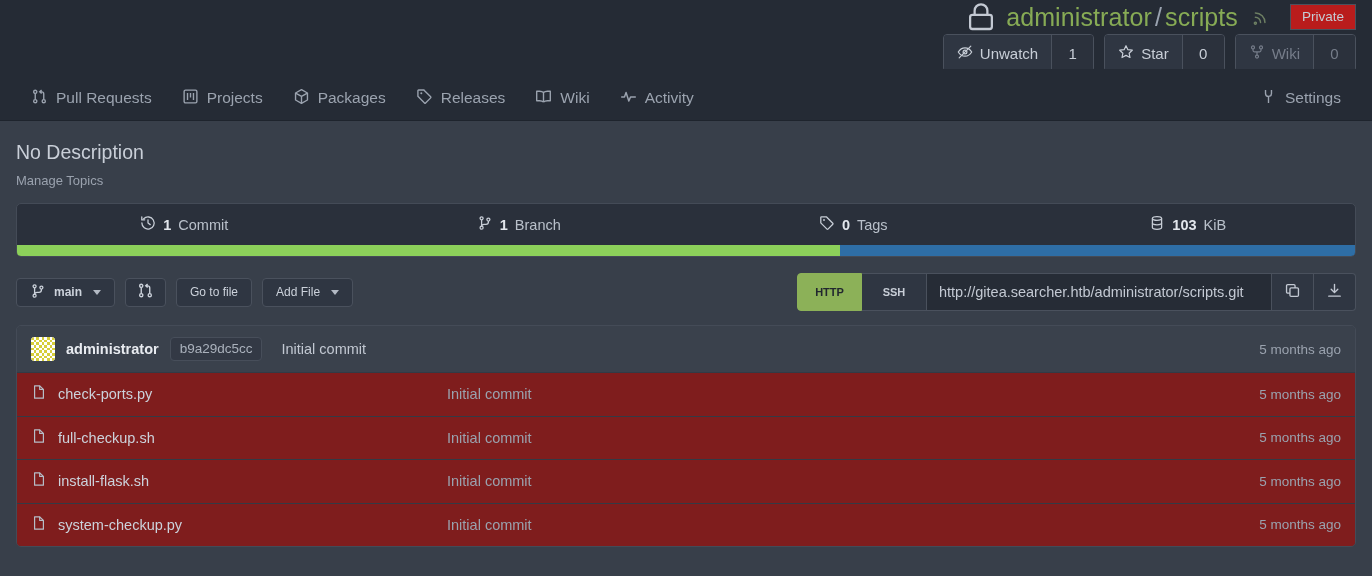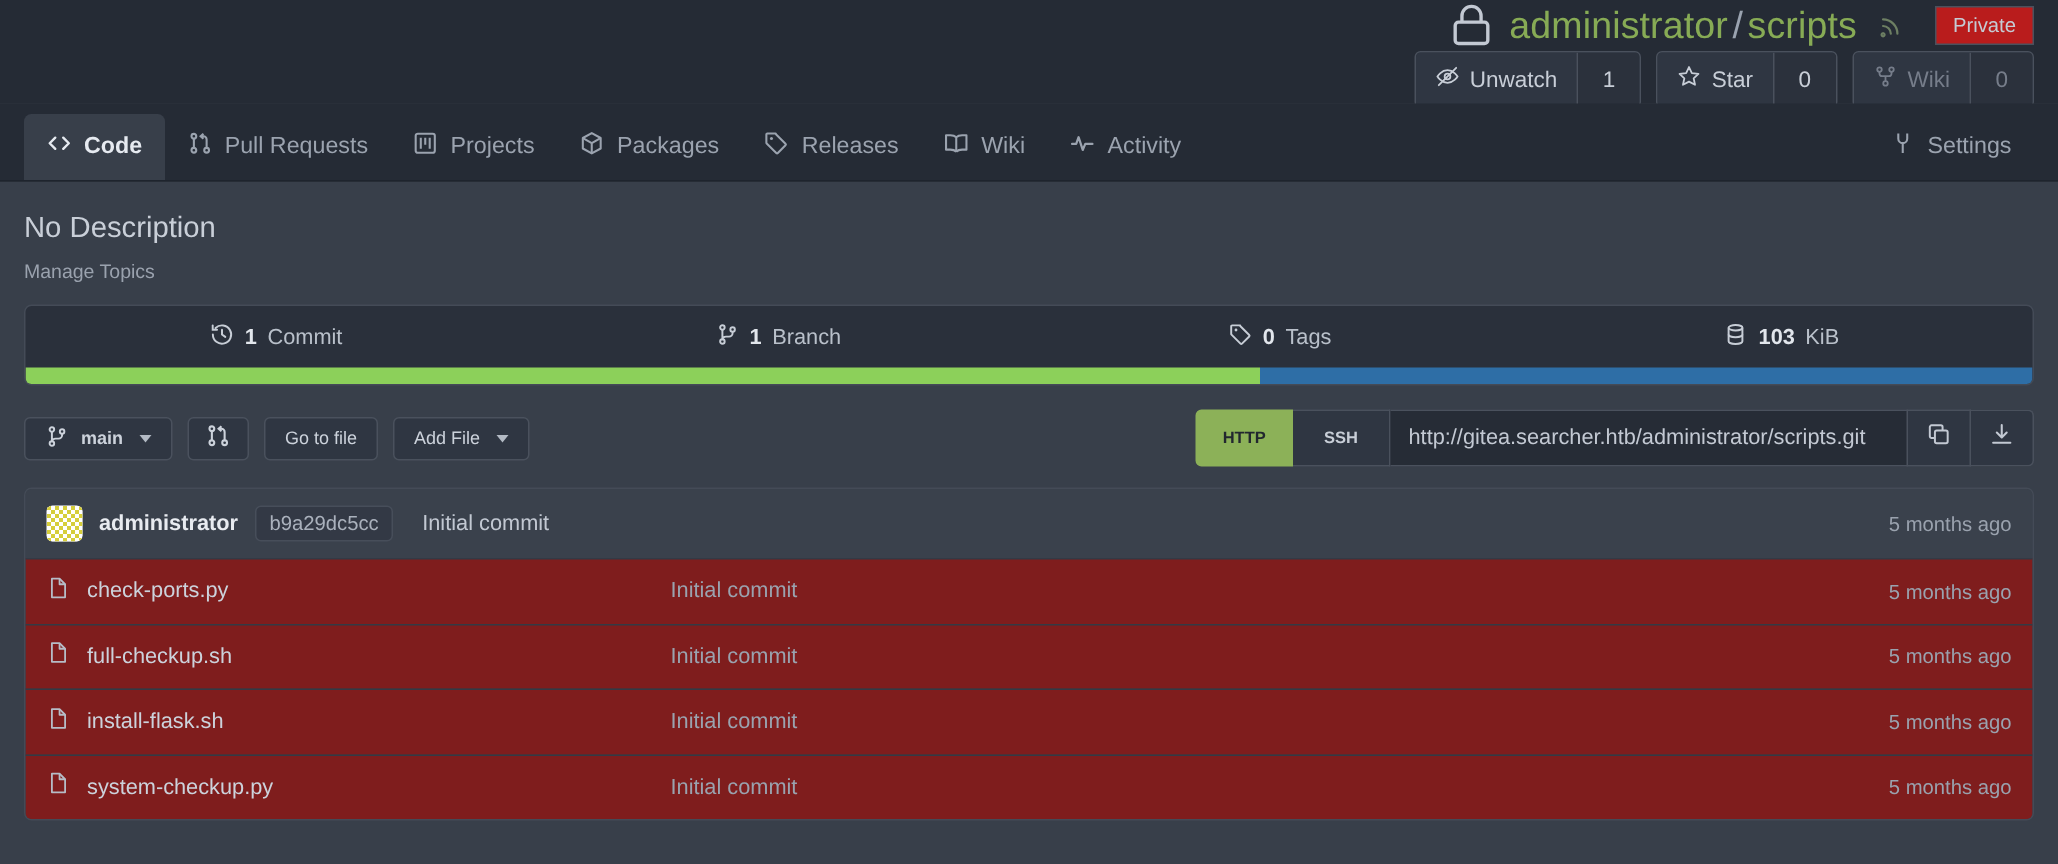--- a/index.html
+++ b/index.html
@@ -294,28 +294,20 @@
           <span>Wiki</span>
         </div>
         <div class="seg count">0</div>
       </div>
     </div>
   </div>
 
   <div class="nav-tabs">
     <div class="tabs-left">
 
-      <div class="tab active">
-        <span>
-          <svg viewBox="0 0 16 16" width="17" height="17" fill="none" stroke="currentColor" stroke-width="1.5" stroke-linecap="round" stroke-linejoin="round">
-            <path d="M5.5 4.5L2 8l3.5 3.5M10.5 4.5L14 8l-3.5 3.5"></path>
-          </svg>
-        </span>
-        <span>Code</span>
-      </div>
 
 
       <div class="tab">
         <span>
           <svg viewBox="0 0 16 16" width="17" height="17" fill="none" stroke="currentColor" stroke-width="1.3">
             <circle cx="4" cy="12.4" r="1.5"></circle>
               <circle cx="4" cy="3.6" r="1.5"></circle>
               <circle cx="12" cy="12.4" r="1.5"></circle>
             <path d="M4 5.1v5.8M12 10.9V5.6a2 2 0 0 0-2-2H8.4M10 2l-1.8 1.6L10 5.2"></path>
           </svg>

